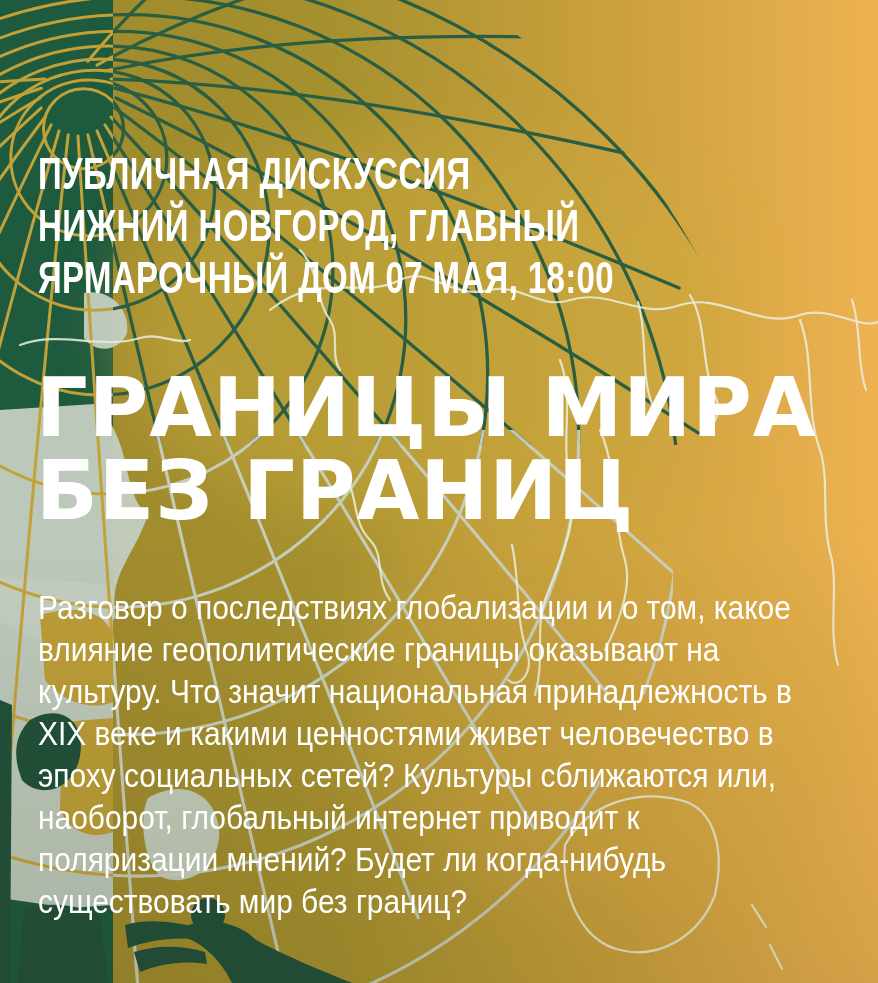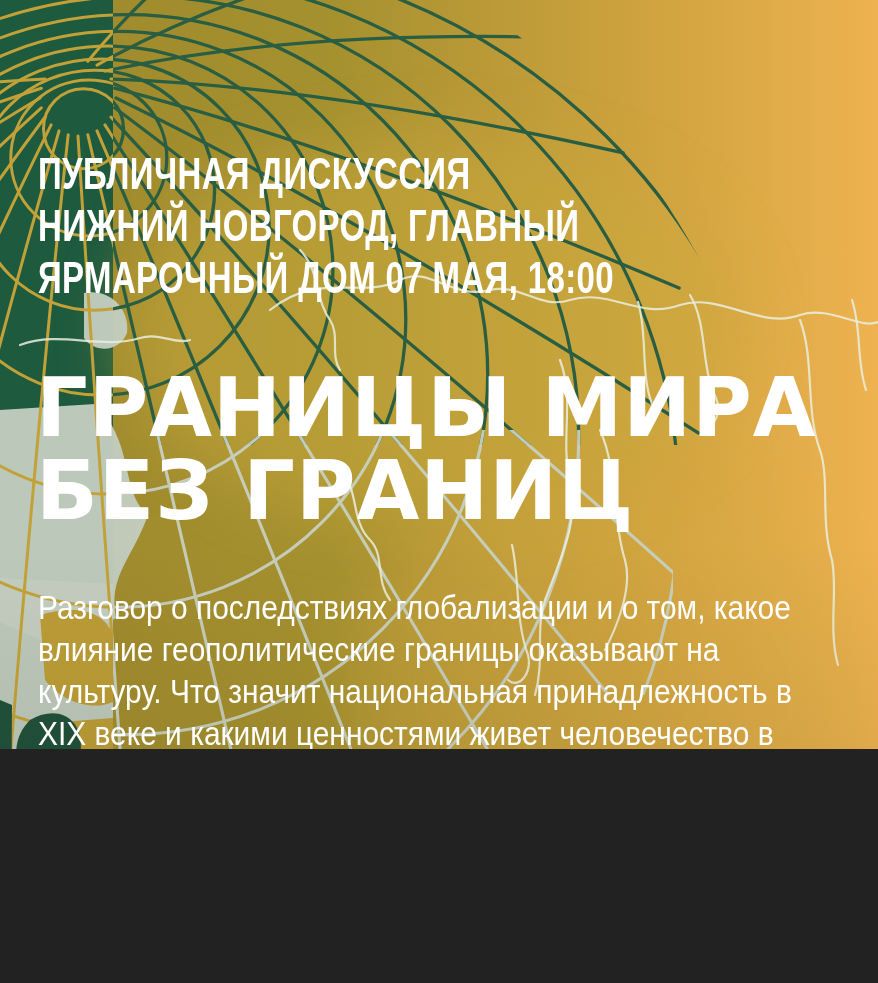--- a/index.html
+++ b/index.html
@@ -3,21 +3,21 @@
 <meta charset="utf-8">
 <style>
   :root{
     --background-olive:#9d882d; --background-amber:#eeb251;
     --panel-green:#1d5a3e; --grid-green:#2a5e42; --grid-gold:#c2a139;
     --grid-pale:#c7d0c1; --map-outline:#e9efdd; --map-pale-fill:#c3cdc0;
     --silhouette-green:#20503a; --bright-patch:#c9a93e; --text-color:#ffffff;
   }
   html,body{margin:0;padding:0;background:#222;}
   .poster{
-    position:relative; width:878px; height:749px; overflow:hidden;
+    position:relative; width:878px; height:983px; overflow:hidden;
     font-family:"Liberation Sans",sans-serif;
   }
   .poster svg{position:absolute;left:0;top:0;display:block;}
   
   .bg-stop-a{stop-color:var(--background-olive);}
   .bg-stop-b{stop-color:#a6912f;}
   .bg-stop-c{stop-color:#cda23e;}
   .bg-stop-d{stop-color:var(--background-amber);}
   .green-panel{fill:var(--panel-green);}
   .bright-patch{fill:var(--bright-patch);opacity:.5;}

